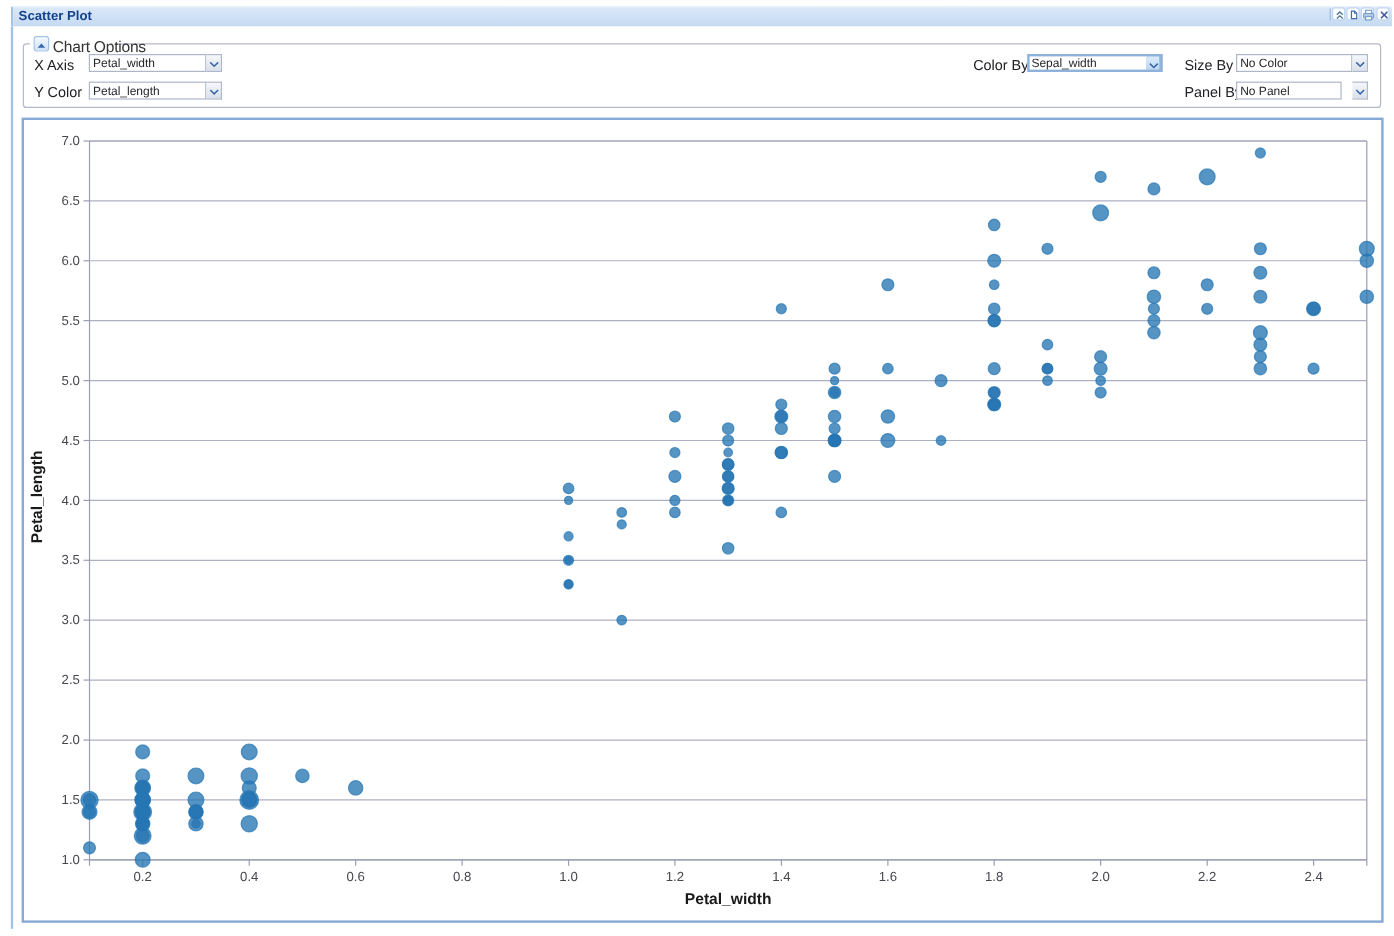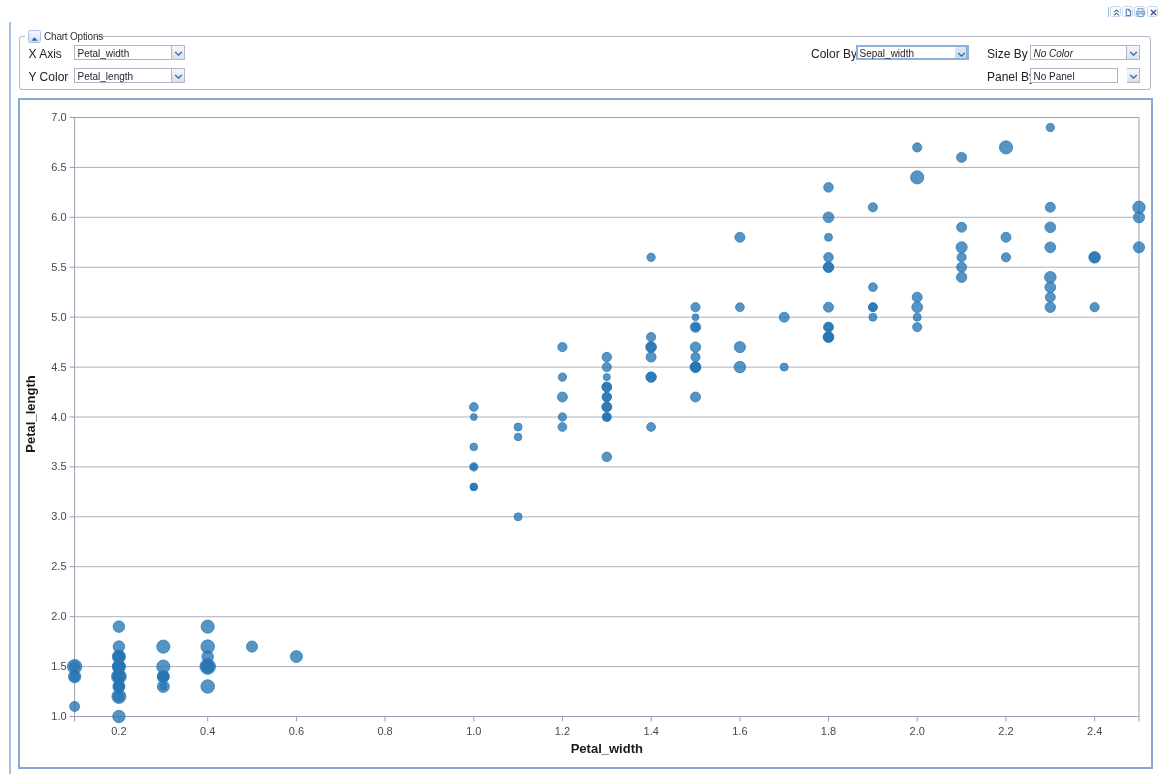--- a/index.html
+++ b/index.html
@@ -17,36 +17,39 @@
   
   .tool{position:absolute;top:6px;width:11px;height:11px;background:#fdfeff;
         border:1px solid #c3d6ee;border-radius:2.5px;}
   .tool svg{position:absolute;left:0px;top:0px;}
   #sep{position:absolute;top:7px;width:1px;height:10px;background:#9fbbdd;left:1108px;}
   
   #fs{left:18.5px;top:36px;width:1132px;height:54px;border:1px solid #b5b8c8;border-radius:3px;}
   #fs-gap{left:25px;top:34px;width:71px;height:4px;background:#fff;}
   #fs-tgl{left:28px;top:30px;width:13px;height:13px;border:1px solid #a5c2e8;border-radius:2.5px;
           background:linear-gradient(#f4f9fe,#cfe2f6);}
-  #fs-lbl{left:44px;top:31px;font-size:10px;color:#333;letter-spacing:-0.2px;}
+  #fs-lbl{left:44px;top:31px;font-size:13px;color:#333;letter-spacing:-0.2px;}
   
   .flbl{position:absolute;font-size:12px;color:#202025;}
   
   .combo{position:absolute;height:14.5px;}
   .cfield{position:absolute;left:0;top:0;height:14.5px;border:1px solid #b0b6c6;background:#fff;
           font-size:10px;color:#26262b;padding:1.5px 0 0 3px;}
   .ctrig{position:absolute;top:0;width:13px;height:14.5px;border:1px solid #b0b9ca;border-left:none;
          background:linear-gradient(#f5f7fa,#d9e0ea);}
   .ctrig svg{position:absolute;left:2px;top:4.5px;}
   
   #chart{left:17.5px;top:98px;width:1135.5px;height:671px;background:#fff;border:2px solid #87a9d6;}
 </style>
 </head>
 <body>
 <div id="page">
+  <div id="hdr" class="abs">
+      <span class="ttl">Scatter Plot</span>
+    </div>
   <div id="lb" class="abs"></div>
   <div id="sep"></div>
 
   <div class="tool" style="left:1109.5px;">
     <svg width="11" height="11" viewBox="0 0 11 11">
         <g fill="none" stroke="#4a7591" stroke-width="1.1">
           <path d="M3 5.2 L5.5 3 L8 5.2"></path>
           <path d="M3 8.4 L5.5 6.2 L8 8.4"></path>
         </g>
       </svg>
@@ -93,21 +96,21 @@
   <div class="combo" style="left:855.5px;top:45px;">
     <div class="cfield" style="width:113px;border:2px solid #8fb2da;padding-left:2px;padding-top:0.5px;">Sepal_width</div>
     <div class="ctrig" style="left:99px;border:2px solid #8fb2da;border-left:none;background:linear-gradient(#dceafa,#bdd7f0);">
         <svg width="9" height="6" viewBox="0 0 9 6">
           <path d="M1.2 1 L4.5 4.2 L7.8 1" fill="none" stroke="#3a66a8" stroke-width="1.3"></path>
         </svg>
       </div>
   </div>
   <span class="flbl" style="left:987px;top:47px;">Size By</span>
   <div class="combo" style="left:1029.5px;top:45px;">
-    <div class="cfield" style="width:97.5px;font-style:italic;">No Color</div>
+    <div class="cfield" style="width:97.5px;">No Color</div>
     <div class="ctrig" style="left:97.5px;">
         <svg width="9" height="6" viewBox="0 0 9 6">
           <path d="M1.2 1 L4.5 4.2 L7.8 1" fill="none" stroke="#3a66a8" stroke-width="1.3"></path>
         </svg>
       </div>
   </div>
 
   <span class="flbl" style="left:28.5px;top:70px;">Y Color</span>
   <div class="combo" style="left:73.5px;top:68px;">
     <div class="cfield" style="width:98px;">Petal_length</div>

